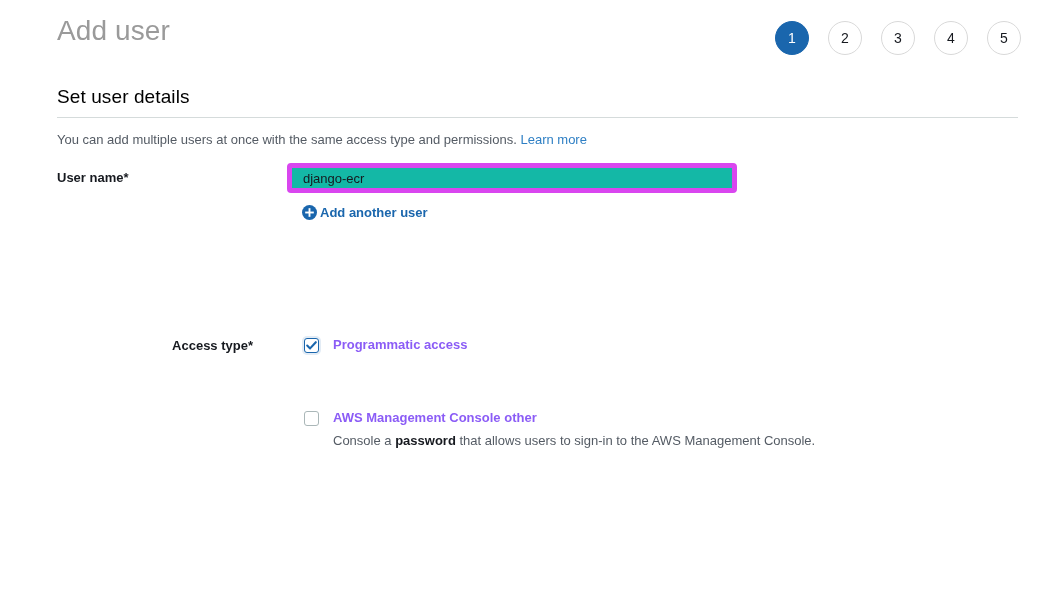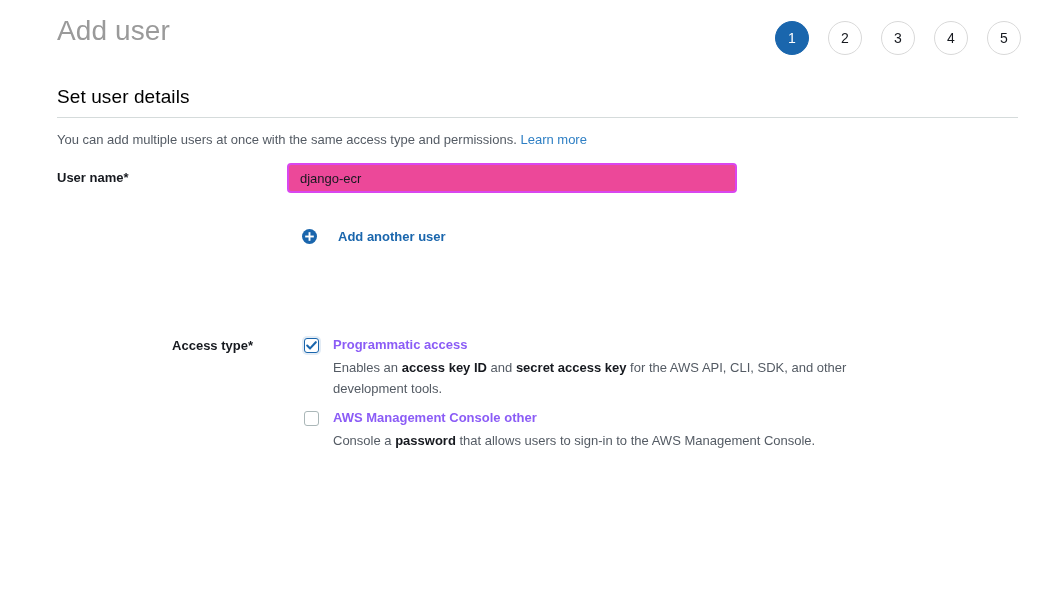--- a/index.html
+++ b/index.html
@@ -112,43 +112,42 @@
     padding-right: 17px;
     font-size: 13px;
     font-weight: bold;
     color: #16191f;
     line-height: 30px;
     white-space: nowrap;
   }
   .text-input {
     width: 450px;
     height: 30px;
-    border: 2px solid #d946ef;
+    border: 5px solid #d946ef;
     border-radius: 4px;
     padding: 0 11px;
     font-size: 13px;
     font-family: "Liberation Sans", sans-serif;
     color: #16191f;
-    background: #ec4899;
+    background: #14b8a6;
     outline: none;
   }
 
   .add-another {
     position: absolute;
     left: 302px;
     top: 205px;
     display: flex;
     align-items: center;
-    gap: 21px;
+    gap: 3px;
     font-size: 13px;
     font-weight: bold;
     color: #1a66ad;
     cursor: pointer;
     user-select: none;
-    margin-top: 24px;
   }
   .plus-icon {
     width: 15px;
     height: 15px;
     display: block;
   }
 
   
   .access-block {
     position: absolute;
@@ -273,23 +272,20 @@
     <div class="opt opt-1">
       <div class="cbox checked">
         <span>
           <svg width="13" height="13" viewBox="0 0 13 13" xmlns="http://www.w3.org/2000/svg">
             <path d="M2.2 6.6 L5.1 9.4 L10.8 3.2" fill="none" stroke="#1a66ad" stroke-width="2.1" stroke-linecap="round" stroke-linejoin="round"></path>
           </svg>
         </span>
       </div>
       <div class="opt-body">
         <div class="opt-title">Programmatic access</div>
-        <div class="opt-desc">
-          <span>Enables an </span><b>access key ID</b><span> and </span><b>secret access key</b><span> for the AWS API, CLI, SDK, and other development tools.</span>
-        </div>
       </div>
     </div>
 
     <div class="opt opt-2">
       <div class="cbox unchecked"></div>
       <div class="opt-body">
         <div class="opt-title">AWS Management Console other</div>
         <div class="opt-desc">
           <span>Console a </span><b>password</b><span> that allows users to sign-in to the AWS Management Console.</span>
         </div>

